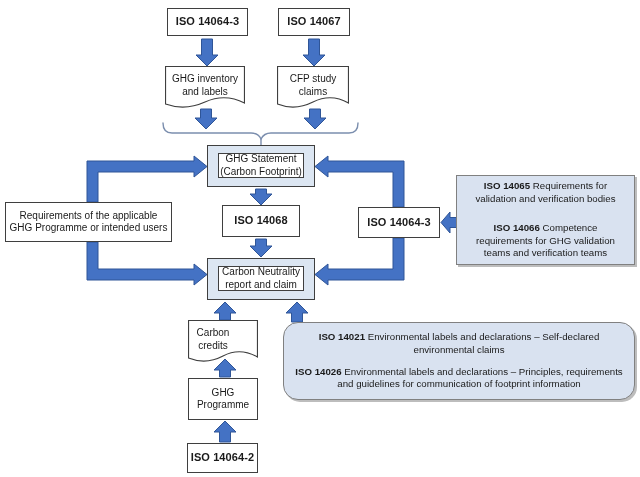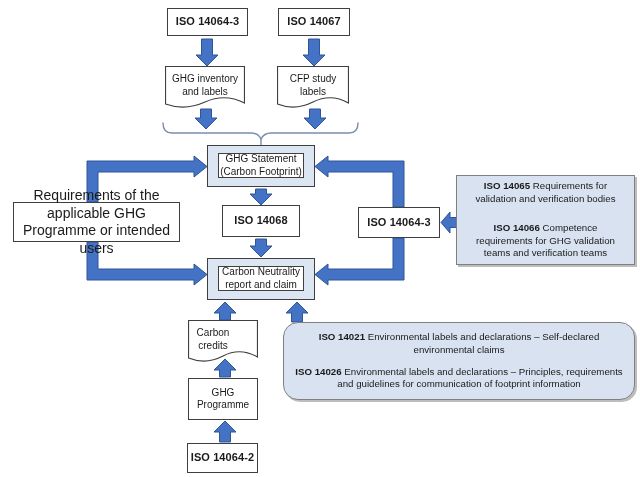--- a/index.html
+++ b/index.html
@@ -31,21 +31,21 @@
     font-size:10px;line-height:1.25;
   }
   .info{
     position:absolute;background:#d9e2f0;border:1px solid #808080;
     box-shadow:2px 2px 0 #bdbdbd;box-sizing:border-box;
     display:flex;flex-direction:column;justify-content:center;gap:9px;
     text-align:center;font-size:9.7px;line-height:1.3;padding:4px 8px;
   }
   .info p{margin:0;}
   .info b{font-weight:bold;}
-  .req{font-size:14px;padding:2px 3px;margin-left:8px;}
+  .req{font-size:10px;padding:2px 3px;}
 </style>
 </head>
 <body>
 
 <div id="stage">
 
   <svg id="connectors" viewBox="0 0 640 477">
     <g fill="#4472c4" stroke="#2f5597" stroke-width="1" stroke-linejoin="miter">
       <path d="M201.5,39 H212.5 V55 H218 L207,66 L196,55 H201.5 Z"></path>
       <path d="M308.5,39 H319.5 V55 H325 L314,66 L303,55 H308.5 Z"></path>
@@ -75,21 +75,21 @@
   <div class="doc" style="left:165px;top:66px;width:80px;height:46px;">
     <svg width="80" height="46" viewBox="0 0 80 46">
       <path d="M0.5,0.5 H79.5 V37 Q60,27 40,36 Q20,45 0.5,38 Z" fill="#ffffff" stroke="#3f3f3f" stroke-width="1.2"></path>
     </svg>
     <div class="doc-label">GHG inventory and labels</div>
   </div>
   <div class="doc" style="left:277px;top:66px;width:72px;height:46px;">
     <svg width="72" height="46" viewBox="0 0 72 46">
       <path d="M0.5,0.5 H71.5 V37 Q54,27 36,36 Q18,45 0.5,38 Z" fill="#ffffff" stroke="#3f3f3f" stroke-width="1.2"></path>
     </svg>
-    <div class="doc-label">CFP study labels</div>
+    <div class="doc-label">CFP study claims</div>
   </div>
 
   <div class="stmt-outer" style="left:207px;top:145px;width:108px;height:42px;">
     <div class="stmt-inner">
       <div>
         <span>GHG Statement</span><br>
         <span>(Carbon Footprint)</span>
       </div>
     </div>
   </div>

